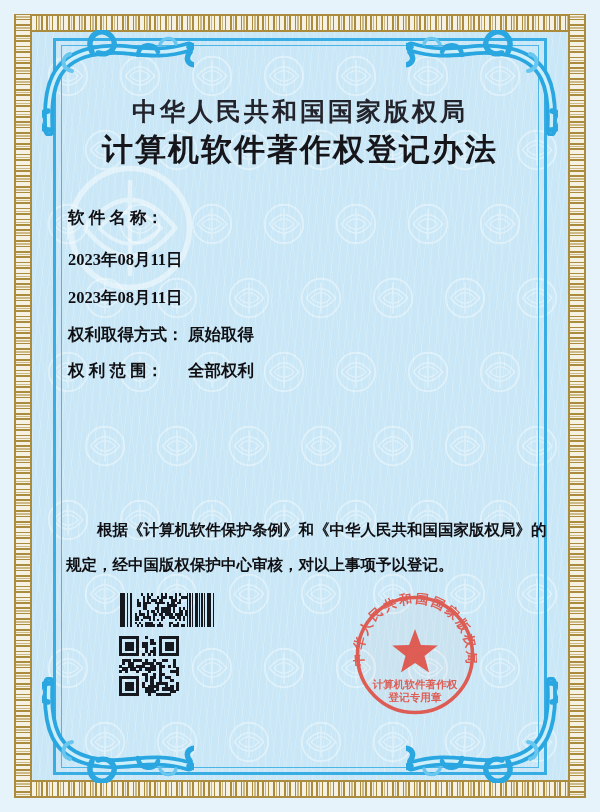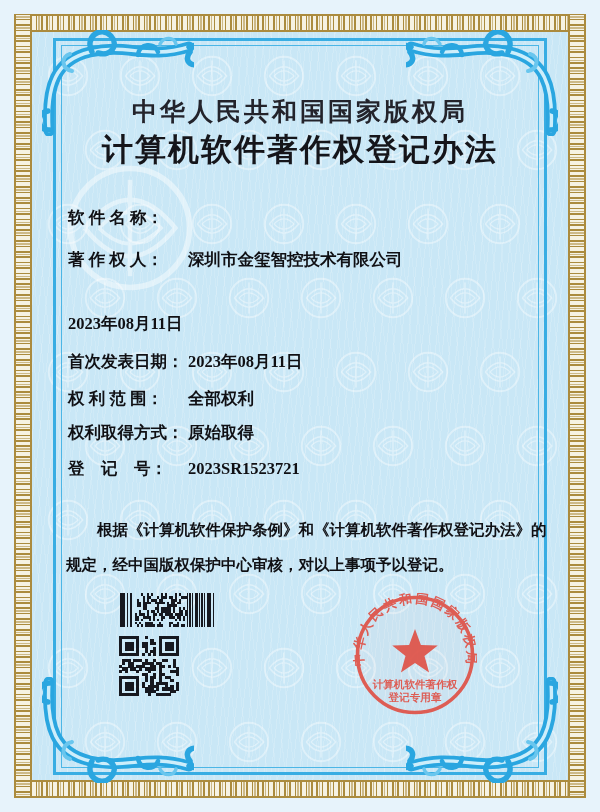--- a/index.html
+++ b/index.html
@@ -585,47 +585,38 @@
 
   <div class="content">
     <div class="title1">中华人民共和国国家版权局</div>
     <div class="title2">计算机软件著作权登记办法</div>
 
 
     <div class="fields">
       <div class="row mb18">
         <span class="flabel">软 件 名 称：</span>
       </div>
-      <div class="row mb40">
-        <span class="flabel">著 作 权 人：</span>
-        <span class="fvalue">深圳市金玺智控技术有限公司</span>
-      </div>
       <div class="row mb14">
         <span class="fvalue">2023年08月11日</span>
       </div>
       <div class="row mb13">
-        <span class="flabel">首次发表日期：</span>
         <span class="fvalue">2023年08月11日</span>
+      </div>
+      <div class="row mb12">
+        <span class="flabel">权利取得方式：</span>
+        <span class="fvalue">原始取得</span>
       </div>
       <div class="row mb10">
         <span class="flabel">权 利 范 围：</span>
         <span class="fvalue">全部权利</span>
       </div>
-      <div class="row mb12">
-        <span class="flabel">权利取得方式：</span>
-        <span class="fvalue">原始取得</span>
-      </div>
-      <div class="row">
-        <span class="flabel">登　记　号：</span>
-        <span class="fvalue">2023SR1523721</span>
-      </div>
     </div>
 
     <div class="statement">
-      <div class="l1">根据《计算机软件保护条例》和《计算机软件著作权登记办法》的</div>
+      <div class="l1">根据《计算机软件保护条例》和《中华人民共和国国家版权局》的</div>
       <div class="l2">规定，经中国版权保护中心审核，对以上事项予以登记。</div>
     </div>
 
     <div class="barcode" id="barcode">
         <div style="left:0px;width:5px;top:0px;height:34px"></div>
         <div style="left:7px;width:1px;top:0px;height:34px"></div>
         <div style="left:10px;width:2px;top:0px;height:34px"></div>
         <div style="left:15px;width:2px;top:19.950000000000003px;height:2.85px"></div>
         <div style="left:15px;width:2px;top:22.800000000000004px;height:2.85px"></div>
         <div style="left:15px;width:2px;top:25.650000000000006px;height:2.85px"></div>

